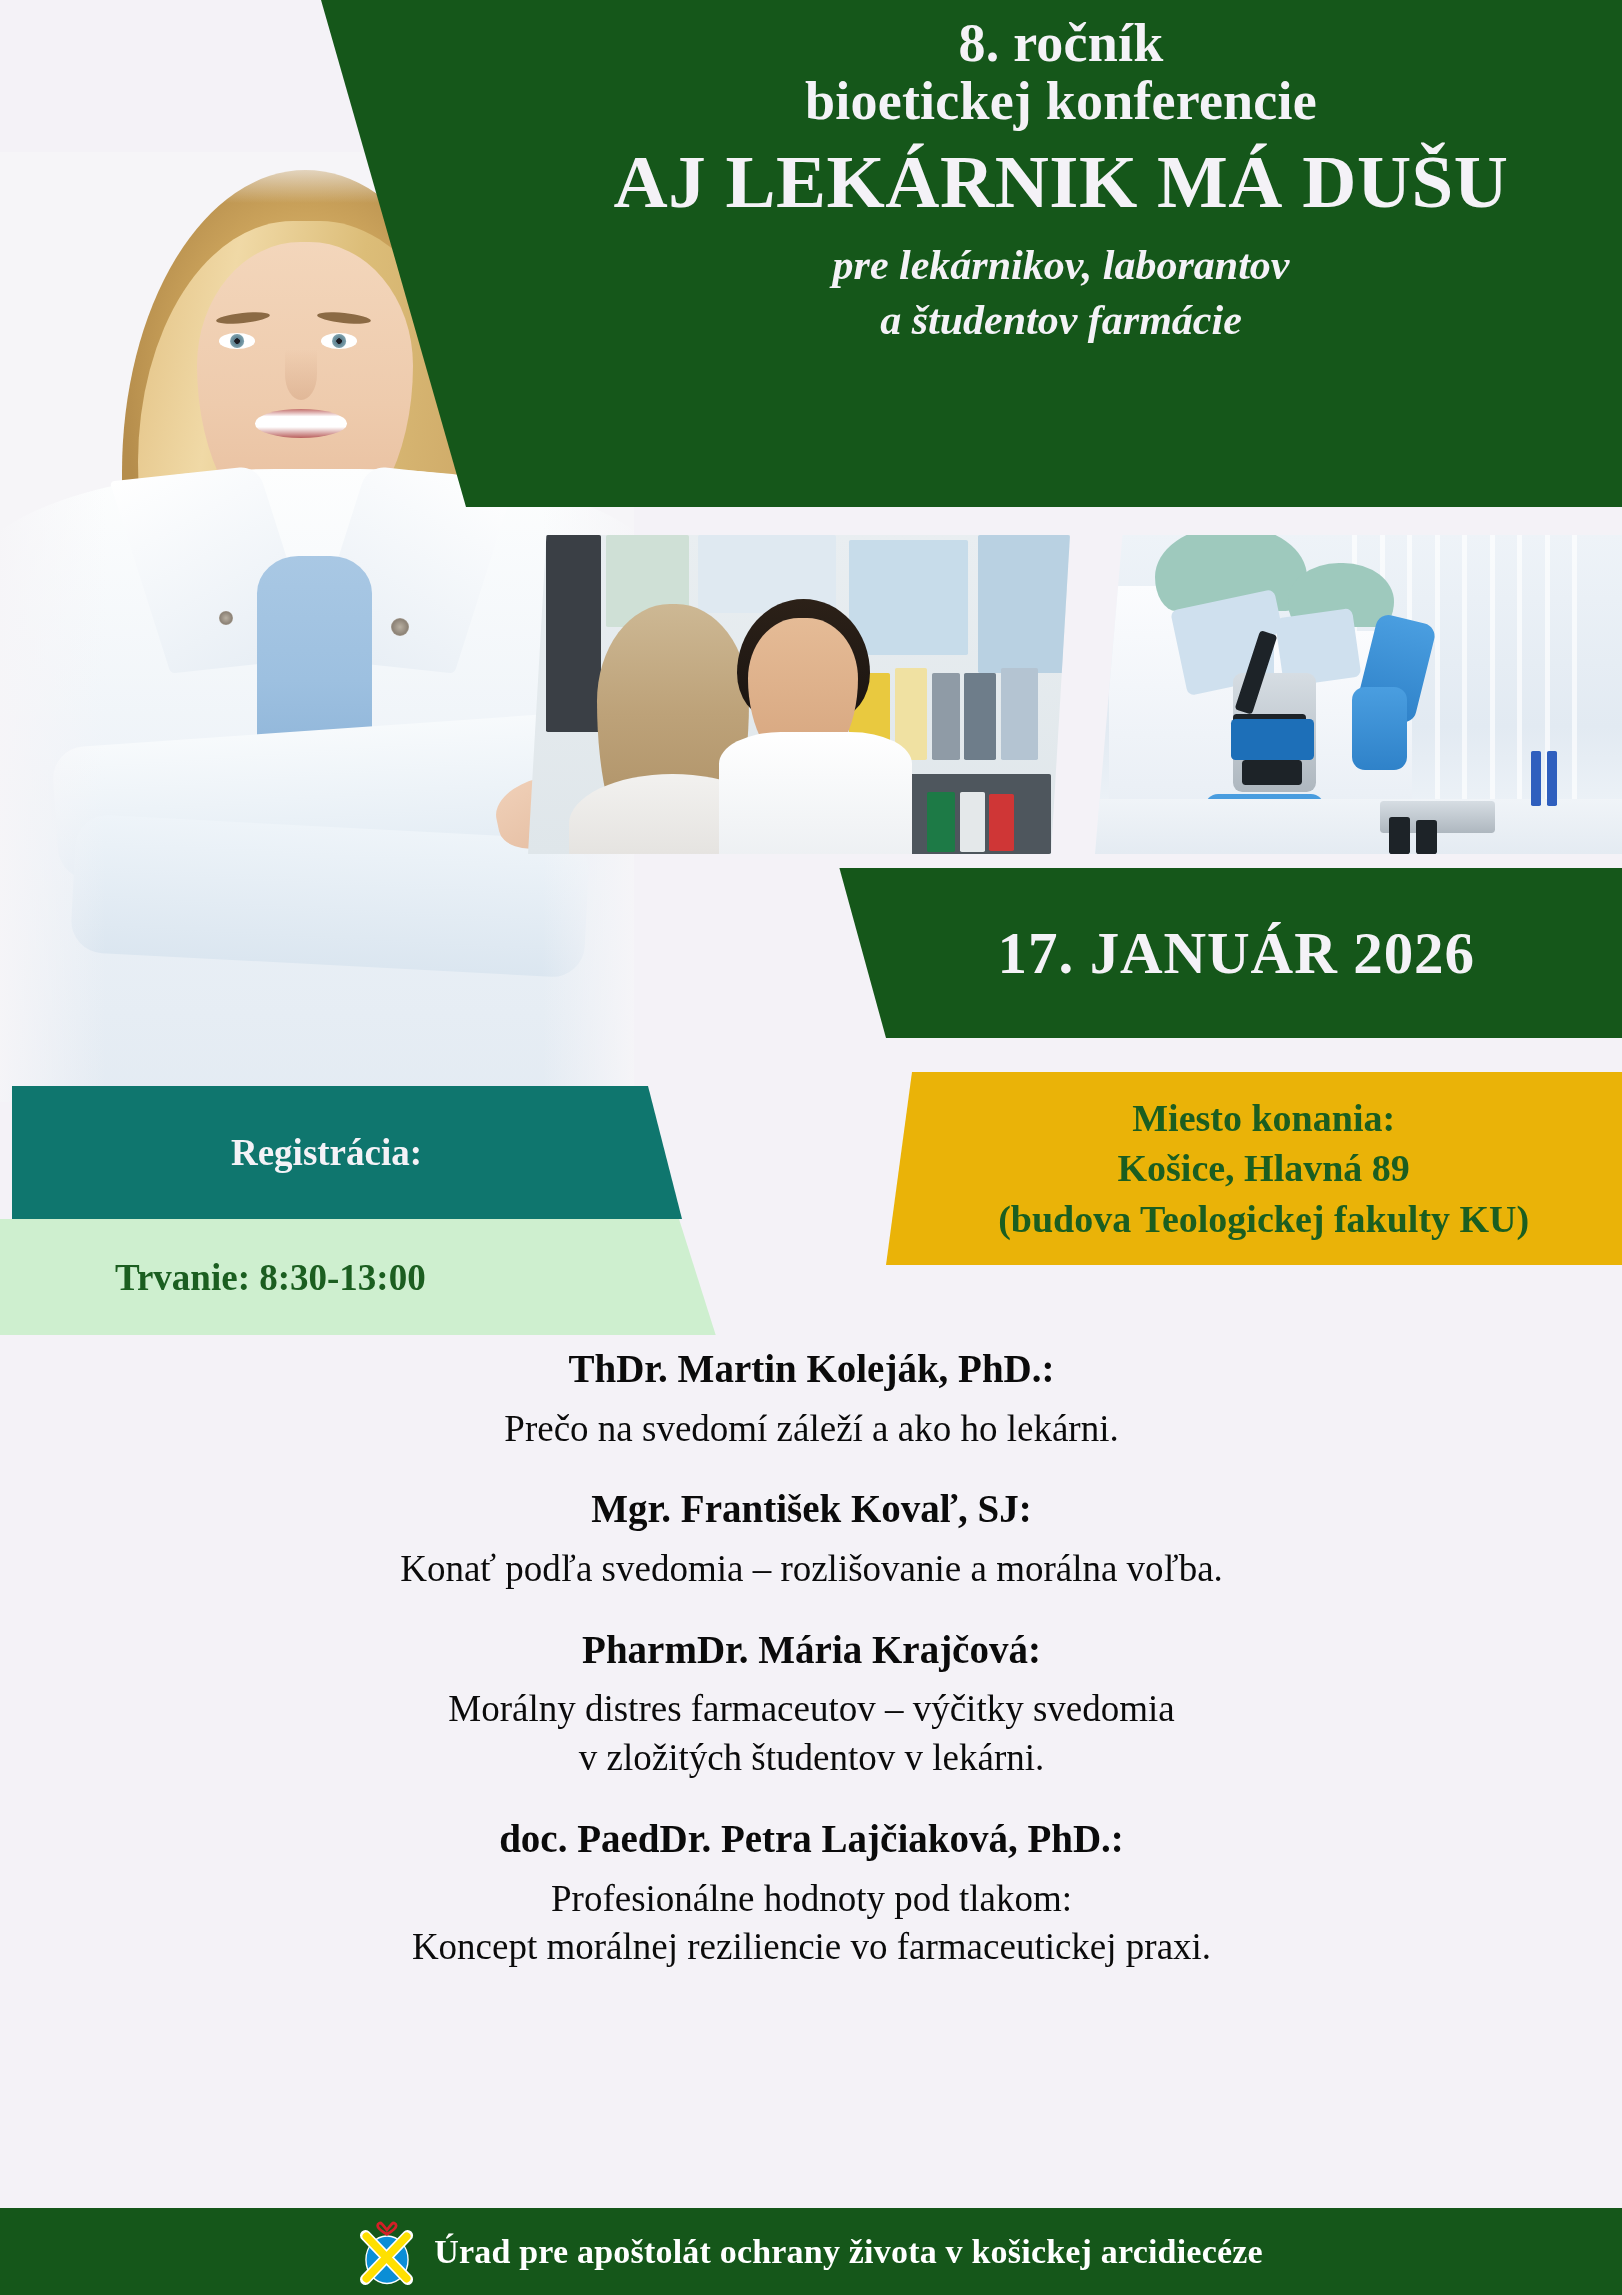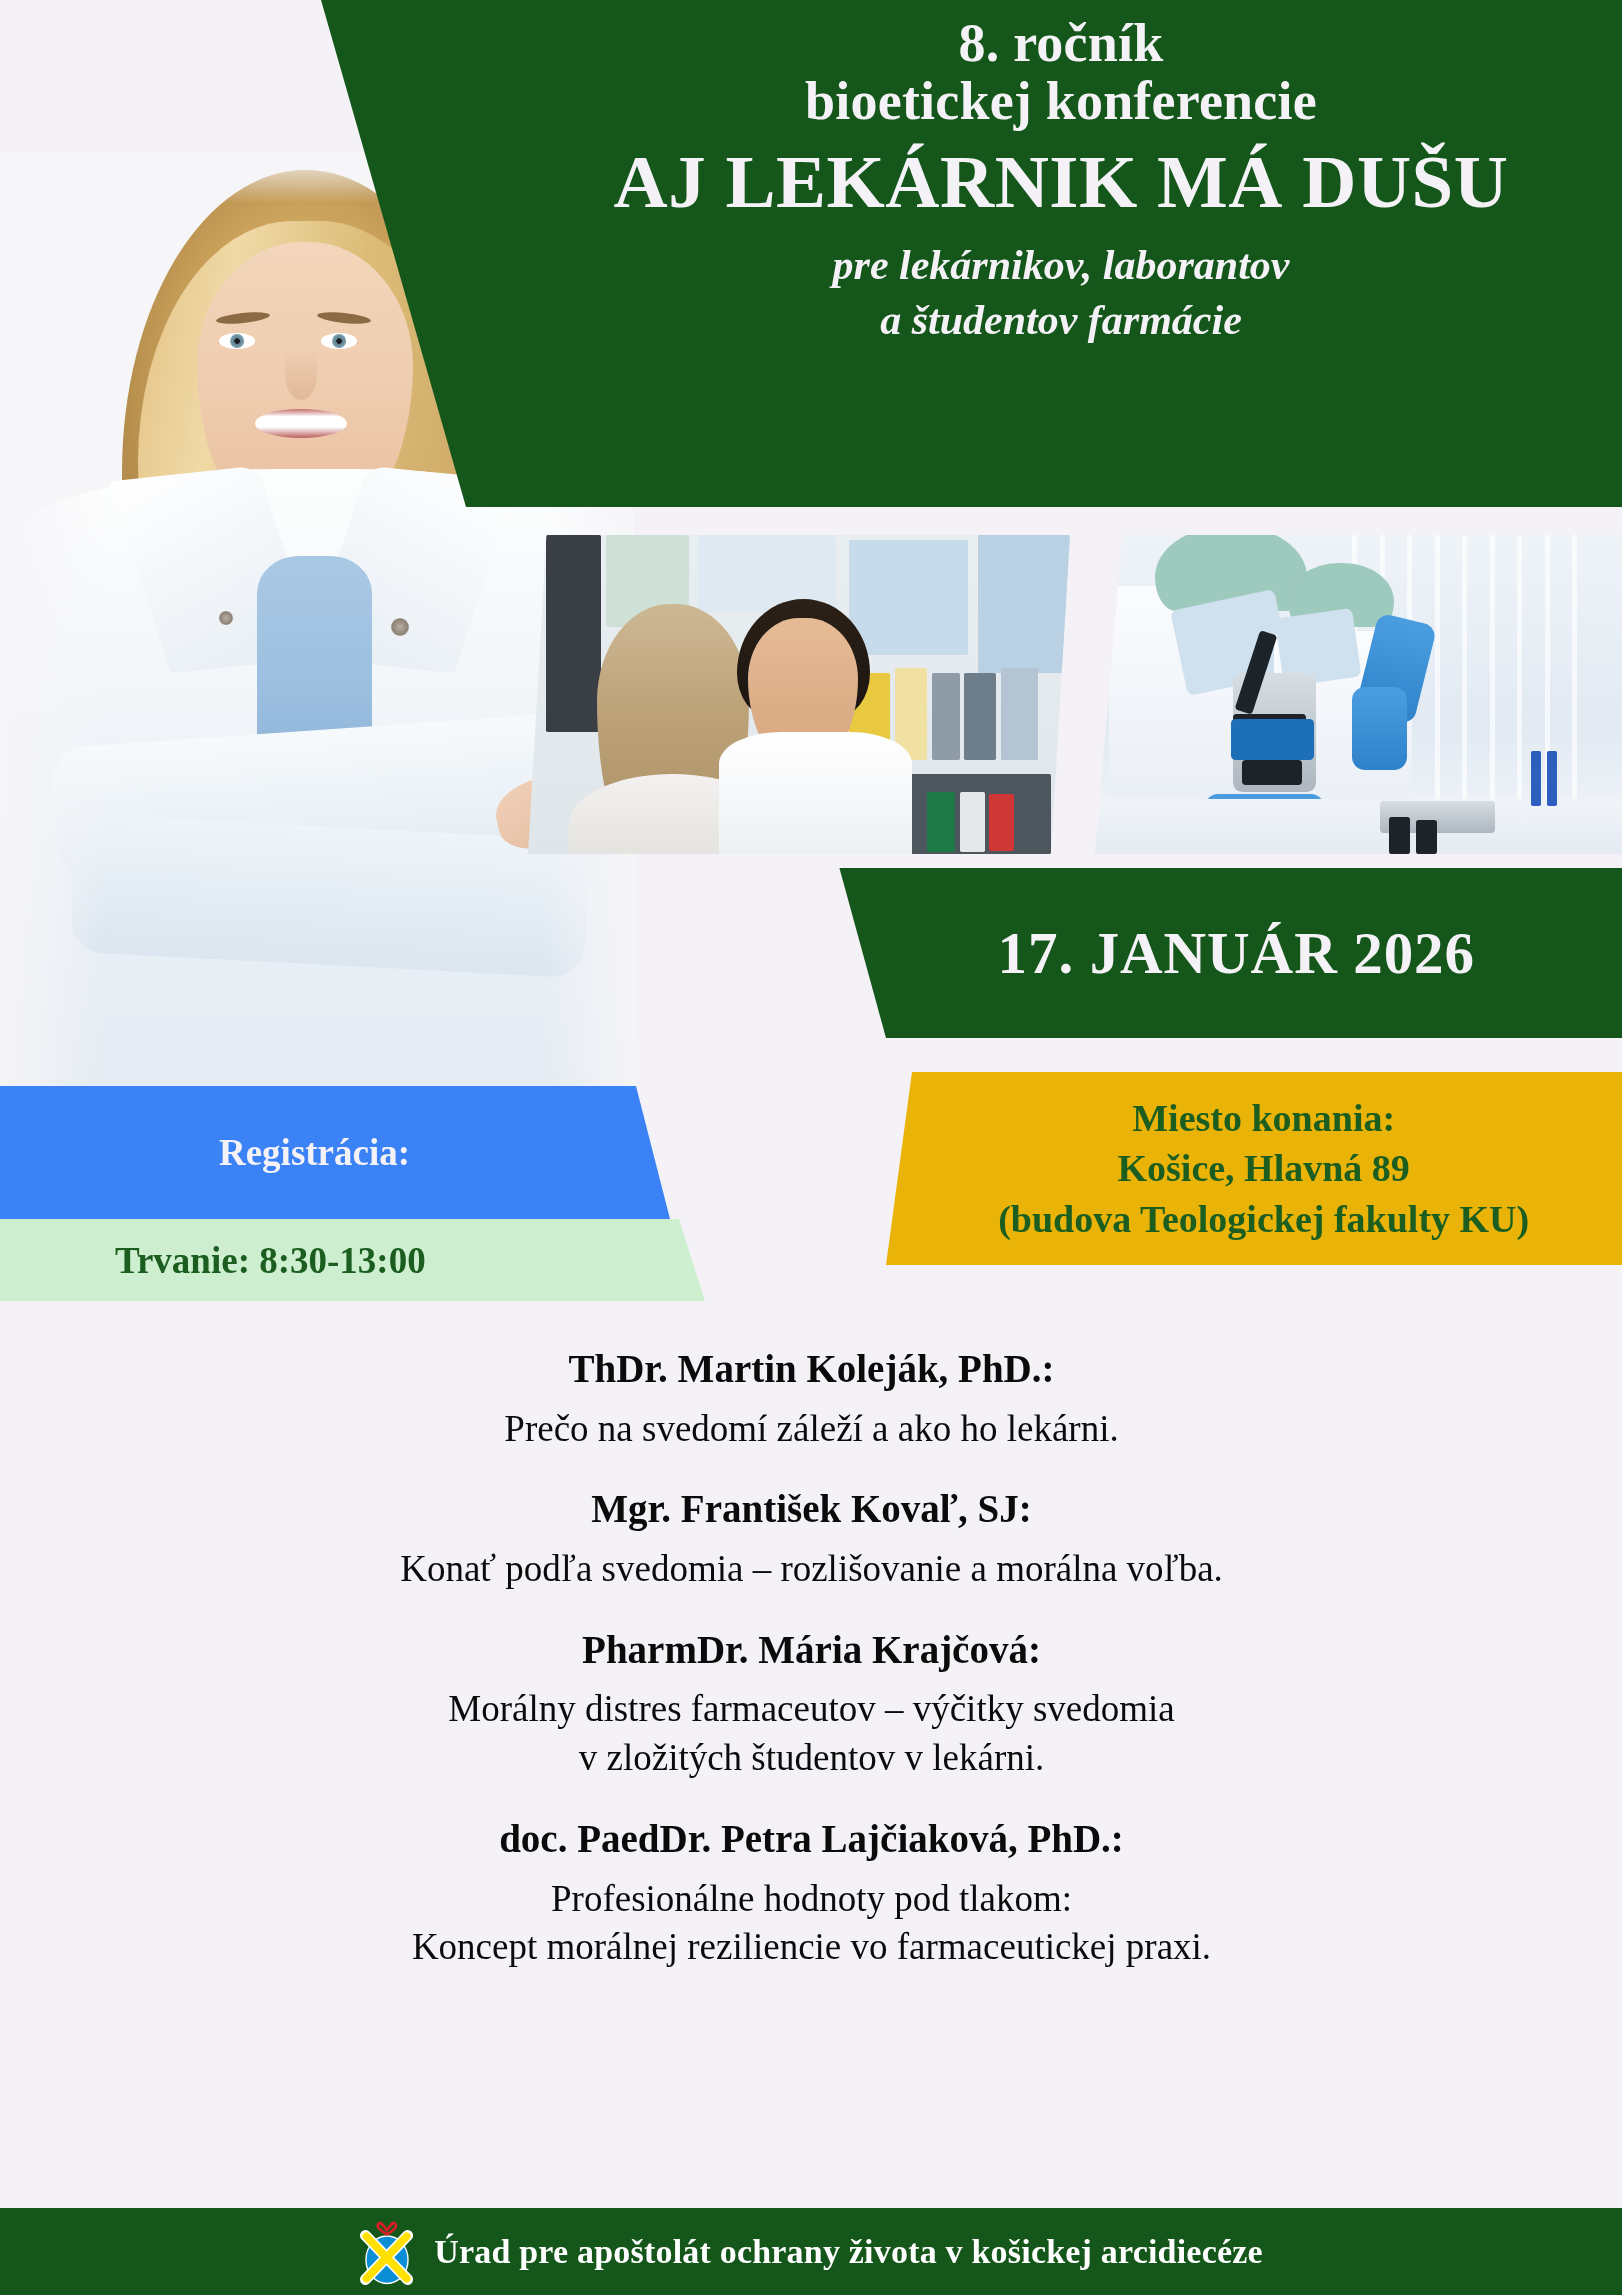--- a/index.html
+++ b/index.html
@@ -190,33 +190,33 @@
     display:flex;align-items:center;justify-content:center;
   }
   .venue-text{
     color:#1b5e20;font-weight:bold;text-align:center;
     font-size:38px;line-height:1.32;font-family:"Liberation Serif", serif;
     padding-left:18.4px;
   }
 
   
   .reg-block{
-    position:absolute;left:0;top:1086px;width:670px;height:133px;
-    background:#3b82f6;
+    position:absolute;left:12px;top:1086px;width:670px;height:133px;
+    background:#0f766e;
     clip-path:polygon(0 0, 636px 0, 670px 133px, 0 133px);
     z-index:3;
     display:flex;align-items:center;justify-content:center;
   }
   .reg-text{
     color:#f4f2f7;font-weight:bold;text-align:center;
     font-size:37px;line-height:1.28;font-family:"Liberation Serif", serif;
     padding-right:41px;
   }
   .dur-block{
-    position:absolute;left:0;top:1219px;width:716px;height:82px;
+    position:absolute;left:0;top:1219px;width:716px;height:116px;
     background:#ceefcf;
     clip-path:polygon(0 0, 679px 0, 716px 117px, 0 117px);
     z-index:3;
     display:flex;align-items:center;justify-content:flex-start;
   }
   .dur-text{
     color:#1b5e20;font-weight:bold;font-size:37px;
     font-family:"Liberation Serif", serif;padding-left:115px;
   }
 

